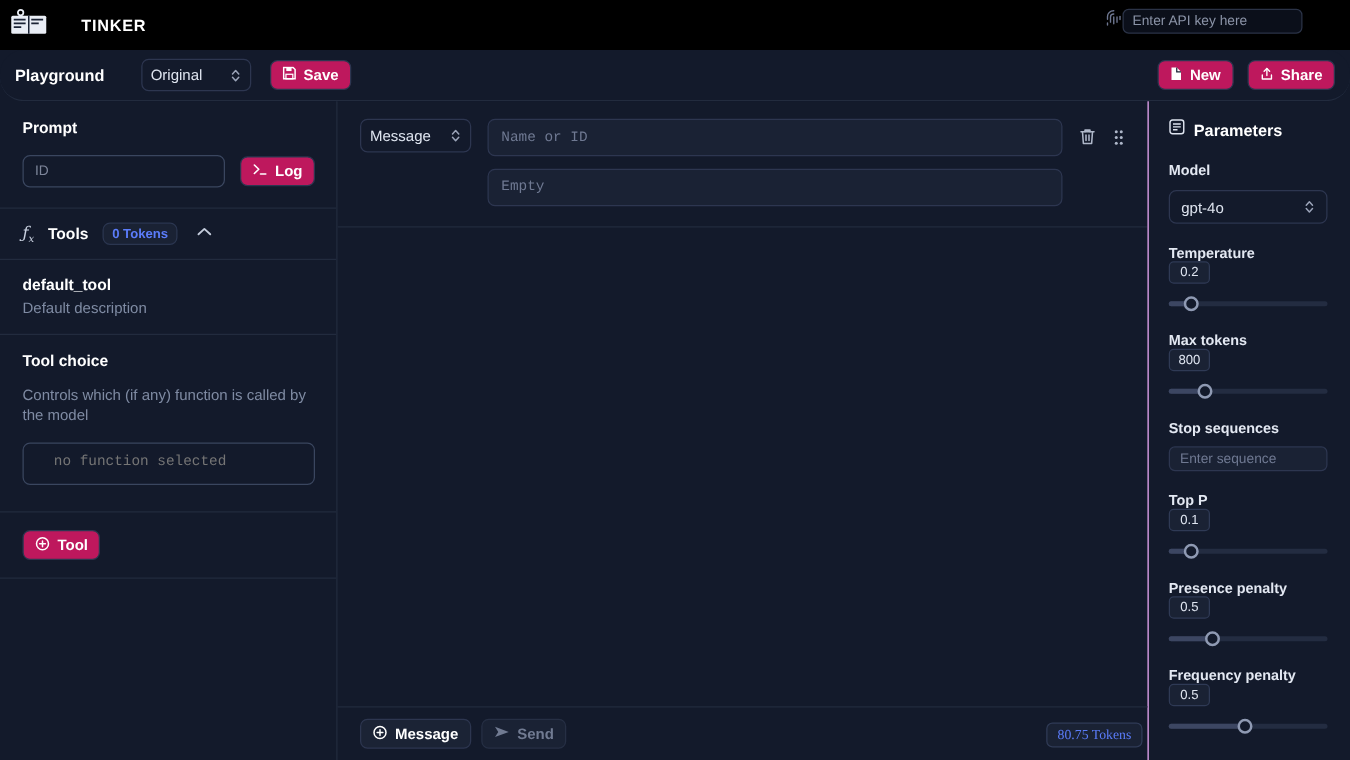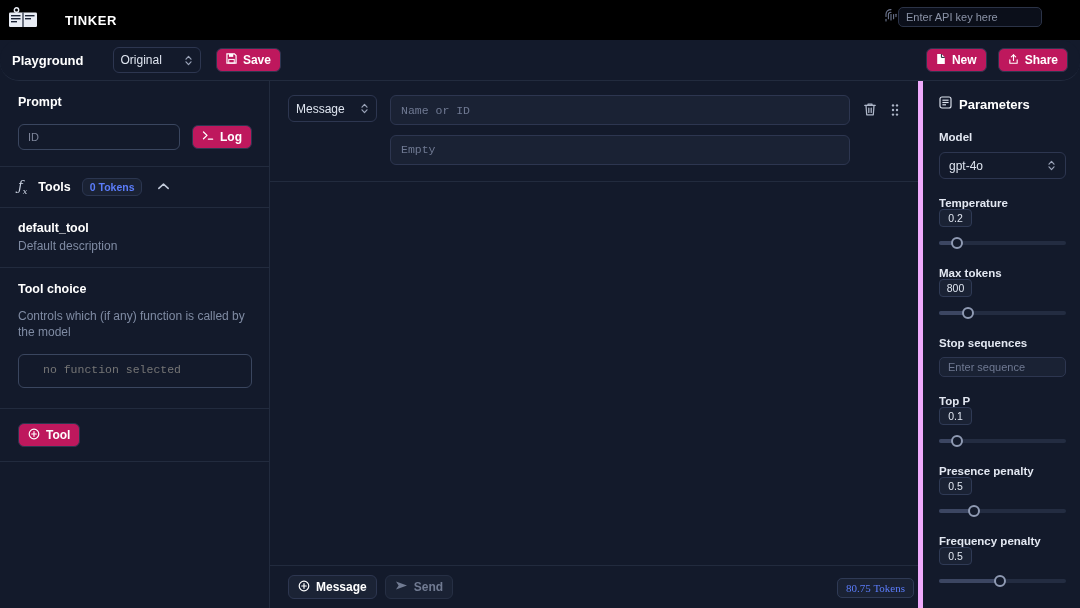--- a/index.html
+++ b/index.html
@@ -139,21 +139,21 @@
   .btn.ghost { background: #1b2335; }
   .btn.disabled { background: #1a2234; border-color: #262f44; color: #717b92; }
   .tokens-right { position: absolute; right: 4px; font-family: Liberation Serif, serif; }
   .tokens-badge {
     background: #1a2234; border: 1px solid #2f3a55; border-radius: 5px;
     padding: 3px 8px; font-size: 11px; color: #5b7cfa;
   }
 
   
   .params {
-    width: 162px; flex: 0 0 162px; border-left: 5px solid #f0abfc;
+    width: 162px; flex: 0 0 162px; border-left: 1px solid #f0abfc;
     padding: 14px 16px 0 16px; overflow: hidden;
   }
   .params-head { display: flex; align-items: center; gap: 7px; }
   .params-title { font-size: 13px; font-weight: bold; color: #ffffff; }
   .p-group { margin-top: 18px; }
   .p-label { font-size: 11.5px; font-weight: bold; color: #e3e8f2; }
   .p-row { display: flex; align-items: flex-start; justify-content: space-between; flex-direction: column; }
   .model-select {
     margin-top: 9px; width: 127px; height: 27px;
     background: #131a2b; border: 1px solid #2d3650; border-radius: 6px;

